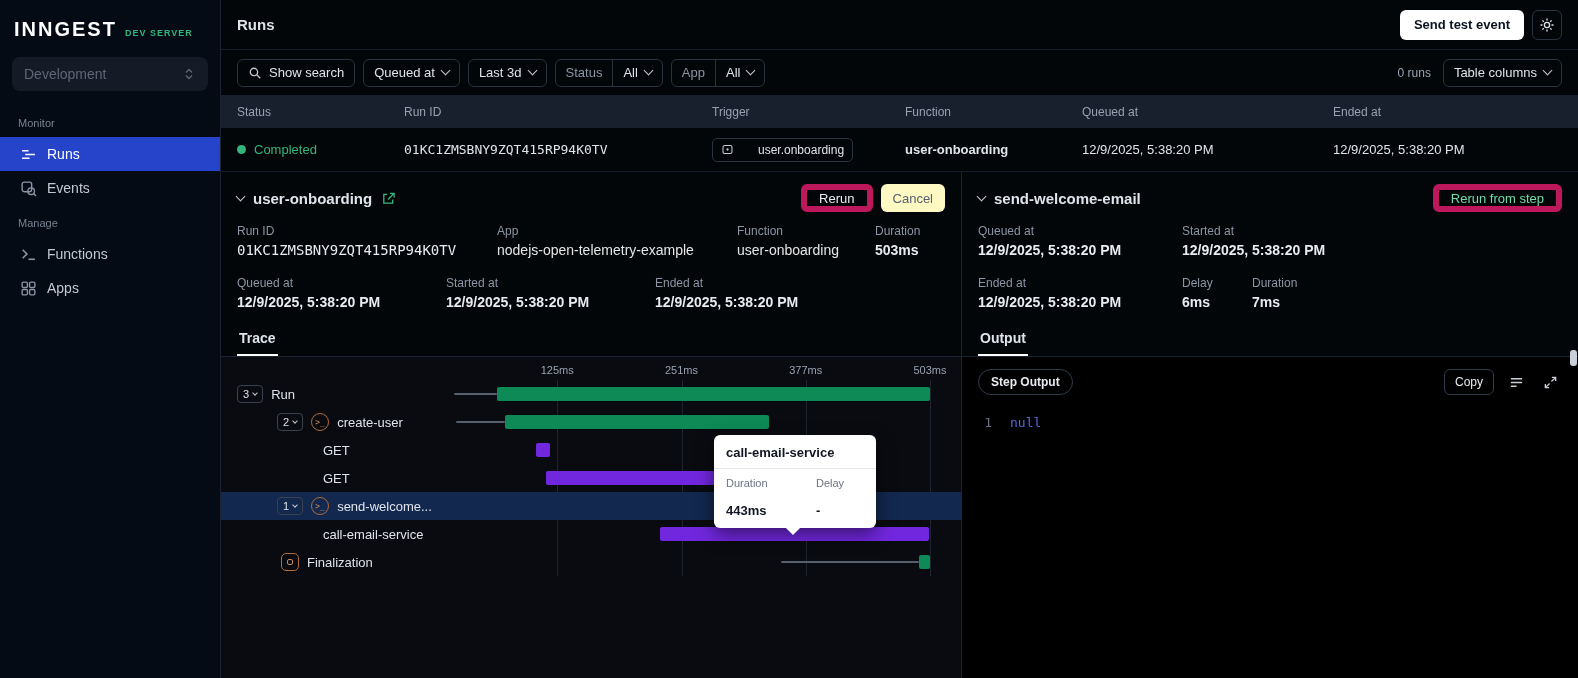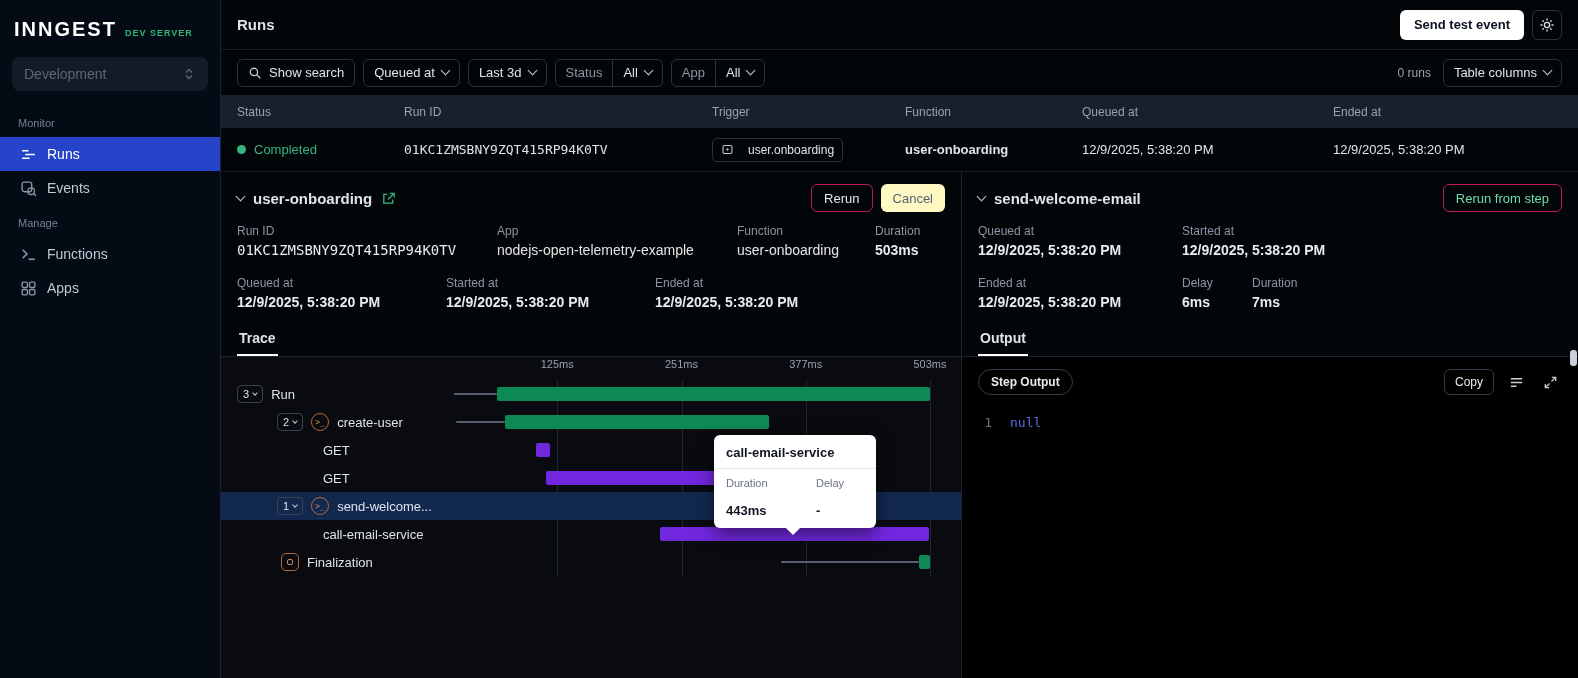--- a/index.html
+++ b/index.html
@@ -41,48 +41,48 @@
   .chev { width:7px; height:7px; border-right:1.4px solid #9aa3b2; border-bottom:1.4px solid #9aa3b2; transform:rotate(45deg); margin-top:-4px; flex:0 0 auto; }
   .chev.light { border-color:#c3c9d4; }
   .chev.tiny { width:4px; height:4px; border-width:1.2px; margin-top:-2px; }
 
   
   .thead { height:33px; flex:0 0 33px; background:#18202e; display:grid; grid-template-columns:167px 308px 193px 177px 251px 1fr; align-items:center; padding:0 16px; font-size:12px; color:#98a1b1; }
   .trow { height:44px; flex:0 0 44px; display:grid; grid-template-columns:167px 308px 193px 177px 251px 1fr; align-items:center; padding:0 16px; border-bottom:1px solid #151c27; font-size:13px; cursor:pointer; }
   .status-cell { display:flex; align-items:center; gap:8px; color:#35b57d; }
   .dot { width:9px; height:9px; border-radius:50%; background:#35b57d; }
   .runid { font-family:"DejaVu Sans Mono", monospace; font-size:13px; }
-  .trigger-badge { display:inline-flex; align-items:center; gap:14px; border:1px solid #2a3240; border-radius:5px; height:24px; padding:0 8px; font-size:12px; width:max-content; color:#dfe3ea; }
+  .trigger-badge { display:inline-flex; align-items:center; gap:24px; border:1px solid #2a3240; border-radius:5px; height:24px; padding:0 8px; font-size:12px; width:max-content; color:#dfe3ea; }
   .fn-cell { font-weight:600; }
 
   
   .details { flex:1; display:flex; min-height:0; }
   .pane { display:flex; flex-direction:column; min-width:0; }
   .pane-left { width:741px; flex:0 0 741px; border-right:1px solid #1b2330; }
   .pane-right { flex:1; }
   .pane-header { display:flex; align-items:center; gap:9px; padding:12px 16px 8px; }
   .pane-title { font-size:15px; font-weight:600; }
   .pane-actions { margin-left:auto; display:flex; gap:8px; }
-  .btn-outline { height:28px; border:1px solid #be185d; border-radius:6px; padding:0 12px; font-size:13px; color:#e7eaef; display:flex; align-items:center; cursor:pointer; background:transparent; }
+  .btn-outline { height:28px; border:6px solid #be185d; border-radius:6px; padding:0 12px; font-size:13px; color:#e7eaef; display:flex; align-items:center; cursor:pointer; background:transparent; }
   .btn-outline.green { color:#6fdcab; }
   .btn-disabled { height:28px; background:#fef9c3; border:none; border-radius:6px; padding:0 12px; font-size:13px; color:#566071; display:flex; align-items:center; }
   .fields { display:flex; padding:4px 16px 0; margin-bottom:14px; }
   .field { display:flex; flex-direction:column; gap:4px; }
   .flabel { font-size:12px; color:#8c95a5; }
   .fvalue { font-size:14px; font-weight:700; color:#e8ebf0; }
   .fvalue.mono { font-family:"DejaVu Sans Mono", monospace; font-weight:400; }
   .fvalue.link { color:#e5e5e5; font-weight:400; cursor:pointer; }
   .w260{width:260px} .w240{width:240px} .w138{width:138px} .w209{width:209px} .w204{width:204px} .w70{width:70px}
   .tabs { display:flex; padding:0 16px; border-bottom:1px solid #1b2330; }
   .tab { font-size:14px; font-weight:600; padding:6px 2px 8px; border-bottom:2px solid #ffffff; cursor:pointer; }
 
   
   .trace-section { flex:1; background:#090b10; position:relative; overflow:hidden; }
   .axis-row { position:relative; height:23px; margin-left:213px; width:496px; }
-  .axis-label { position:absolute; top:1px; font-size:11px; color:#98a1b1; transform:translateX(-50%); white-space:nowrap; }
+  .axis-label { position:absolute; top:7px; font-size:11px; color:#98a1b1; transform:translateX(-50%); white-space:nowrap; }
   .trace-rows { position:relative; }
   .grid-overlay { position:absolute; left:213px; top:0; bottom:0; width:496px; pointer-events:none; }
   .gridline { position:absolute; top:0; bottom:0; width:1px; background:#1f2530; }
   .trace-row { height:28px; display:flex; align-items:center; position:relative; cursor:pointer; }
   .trace-row.selected { background:#12284e; }
   .t-label { flex:0 0 213px; display:flex; align-items:center; gap:8px; overflow:hidden; white-space:nowrap; font-size:13px; position:relative; z-index:2; }
   .ind0 .t-label { padding-left:16px; }
   .ind1 .t-label { padding-left:56px; }
   .ind2 .t-label { padding-left:102px; }
   .indf .t-label { padding-left:60px; }

